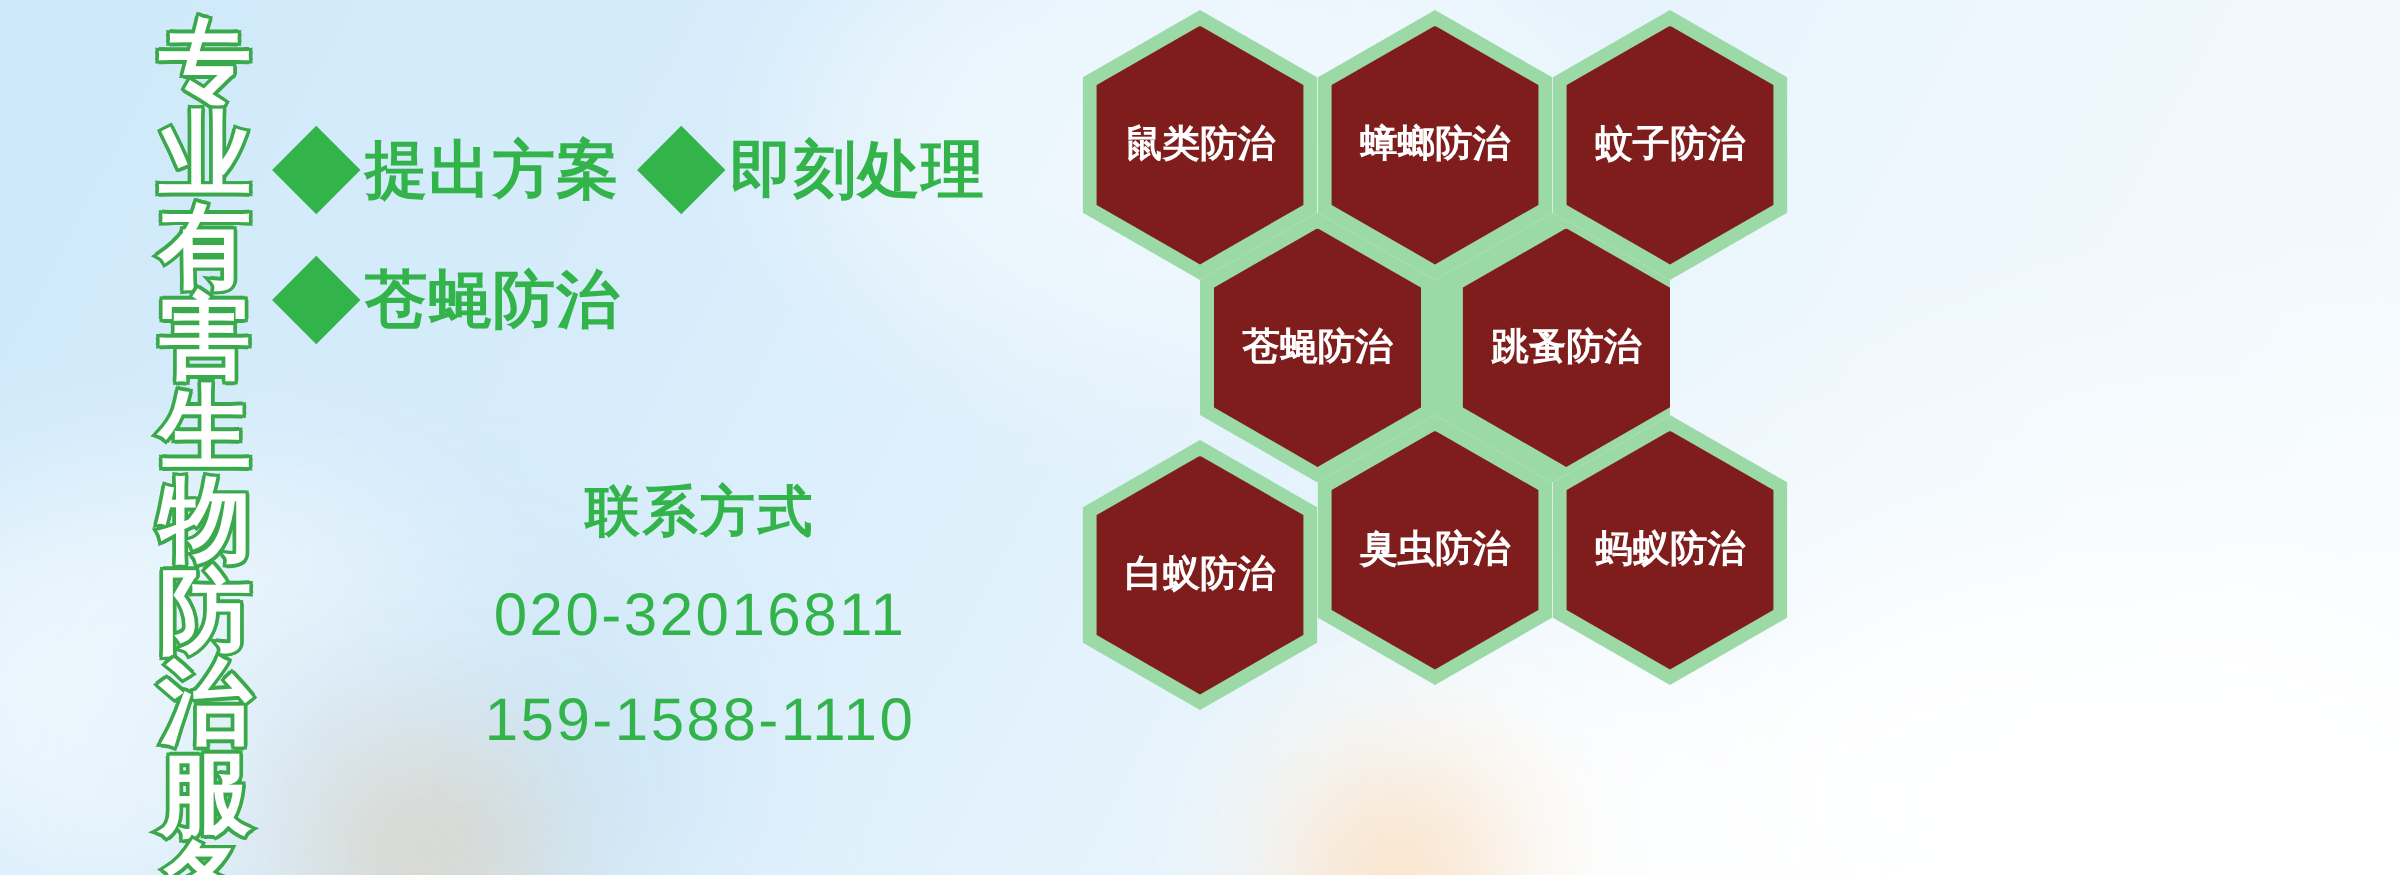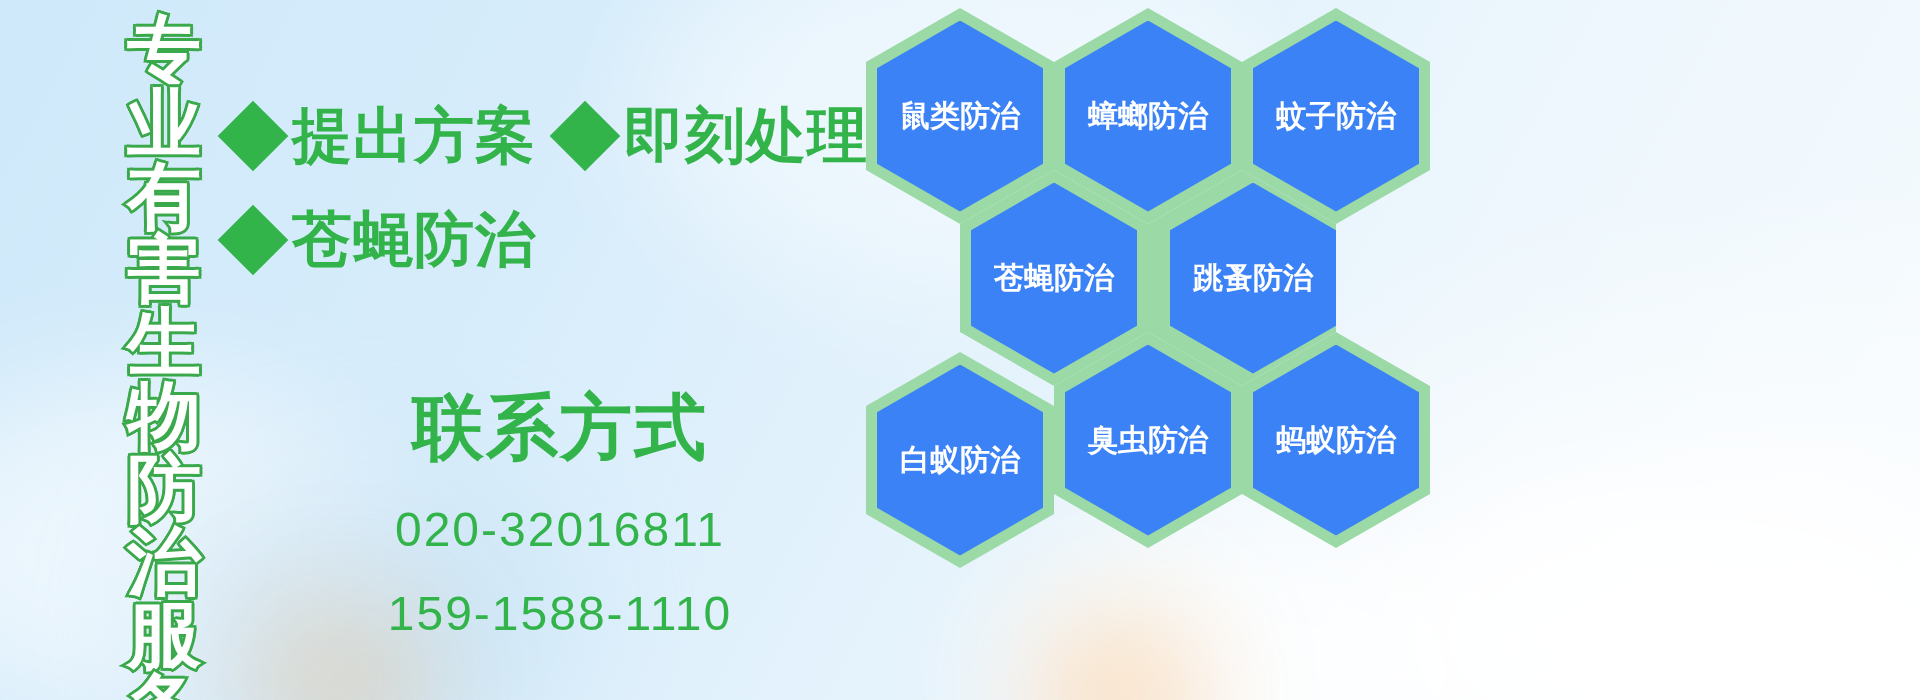--- a/index.html
+++ b/index.html
@@ -78,38 +78,38 @@
   .feature-item + .feature-item { margin-left: 24px; }
   .diamond-icon {
     width: 50px;
     height: 50px;
     background: #33b44a;
     transform: rotate(45deg);
     margin-right: 14px;
     flex: none;
   }
   .feature-label {
-    font-size: 60px;
+    font-size: 50px;
     font-weight: 700;
     letter-spacing: 1px;
     color: #33b44a;
     white-space: nowrap;
   }
 
   
   #contact {
     position: absolute;
     left: 230px;
     top: 380px;
     width: 660px;
     text-align: center;
     color: #33b44a;
   }
   #contact .contact-title {
-    font-size: 72px;
+    font-size: 44px;
     font-weight: 700;
     letter-spacing: 2px;
     margin-bottom: 12px;
   }
   #contact .phone {
     font-size: 48px;
     font-weight: 400;
     letter-spacing: 2px;
     line-height: 84px;
     white-space: nowrap;
@@ -132,21 +132,21 @@
     background: #9bd9a6;
     display: flex;
     align-items: center;
     justify-content: center;
   }
   .hex .hex-inner {
     width: 166px;
     height: 191px;
     -webkit-clip-path: polygon(50% 0%, 100% 25%, 100% 75%, 50% 100%, 0% 75%, 0% 25%);
     clip-path: polygon(50% 0%, 100% 25%, 100% 75%, 50% 100%, 0% 75%, 0% 25%);
-    background: #3b82f6;
+    background: #7f1d1d;
     display: flex;
     align-items: center;
     justify-content: center;
   }
   .hex .hex-label {
     font-size: 30px;
     font-weight: 700;
     color: #ffffff;
     letter-spacing: 0px;
     white-space: nowrap;

